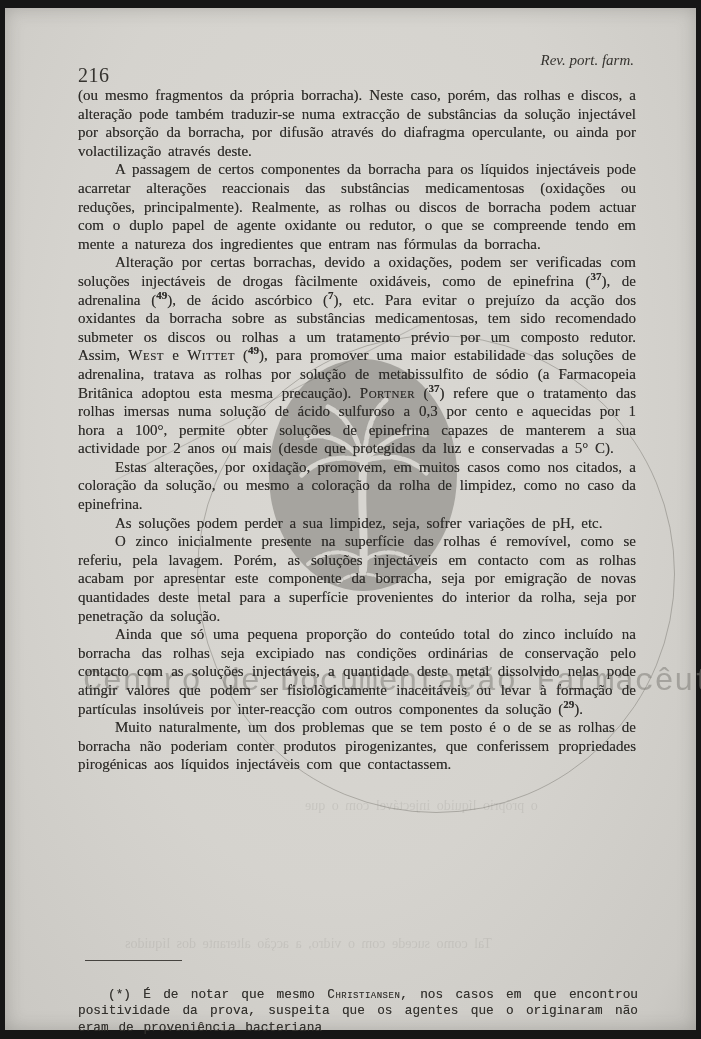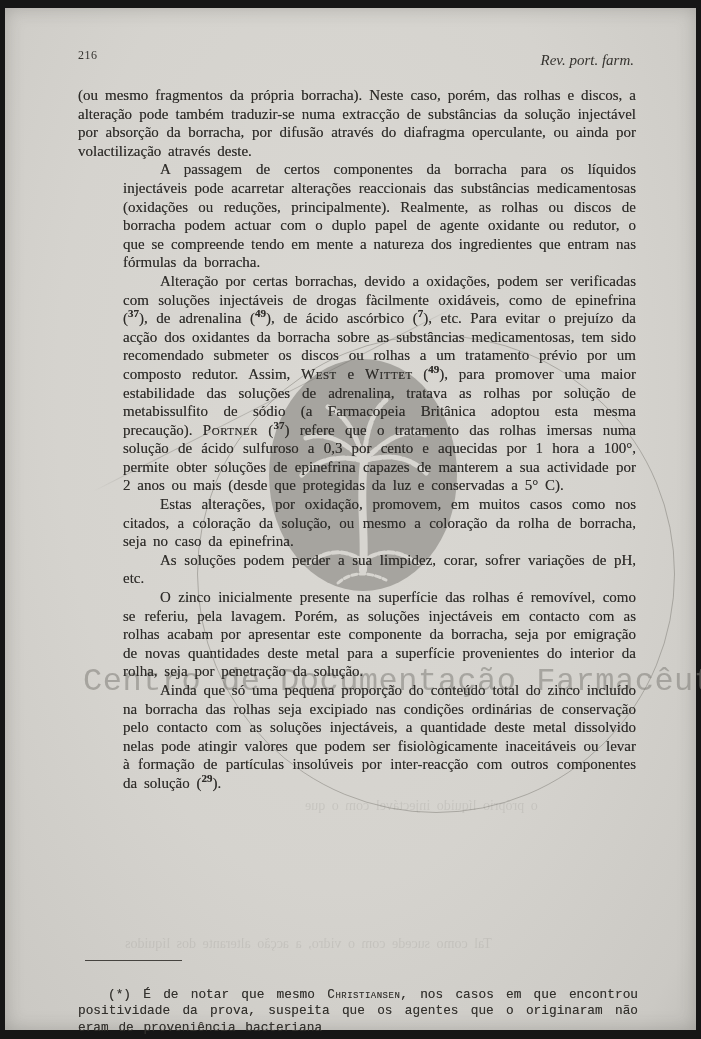--- a/index.html
+++ b/index.html
@@ -8,35 +8,35 @@
     background:#161616;
     font-family:"Liberation Serif","DejaVu Serif",serif;
   }
   .page{
     position:absolute;left:5px;top:8px;width:691px;height:1022px;
     background:radial-gradient(ellipse at 48% 38%, #dad8d3 0%, #d5d3ce 55%, #cbc9c4 92%, #c2c0bb 100%);
     box-shadow:inset 0 0 18px rgba(60,58,54,0.25);
   }
   
   .hdr-num{
-    position:absolute;left:73px;top:40px;font-size:12px;color:#35332f;
+    position:absolute;left:73px;top:56px;font-size:20px;color:#35332f;
     letter-spacing:0.5px;
   }
   .hdr-journal{
     position:absolute;right:62px;top:44px;font-size:15px;font-style:italic;color:#35332f;
   }
   
   .text-col{
     position:absolute;left:73px;top:78px;width:558px;z-index:2;
     font-size:15px;line-height:18.6px;color:#2e2c29;
     text-align:justify;word-spacing:3px;
     text-shadow:0 0 0.5px rgba(46,44,41,0.55);
   }
   .text-col p{margin:0;}
-  .text-col p.ind{text-indent:37px;margin-left:45px;}
+  .text-col p.ind{text-indent:37px;}
   sup{font-size:11px;line-height:0;vertical-align:super;letter-spacing:0;font-weight:bold;}
   .sc{font-variant:small-caps;letter-spacing:0.5px;}
   
   .foot-rule{
     position:absolute;left:80px;top:952px;width:97px;height:1px;
     background:#45433f;z-index:2;
   }
   .footnote{
     position:absolute;left:73px;top:966px;width:560px;z-index:2;
     font-size:12.8px;line-height:16.5px;color:#34322e;
@@ -100,23 +100,24 @@
     <div class="ghost ghost1">Tal como sucede com o vidro, a acção alterante dos líquidos</div>
     <div class="ghost ghost2">o próprio líquido injectável com o que</div>
 
     <div class="hdr-num">216</div>
     <div class="hdr-journal">Rev. port. farm.</div>
 
     <div class="text-col">
         <p class="">(ou mesmo fragmentos da própria borracha). Neste caso, porém, das rolhas e discos, a alteração pode também traduzir-se numa extracção de substâncias da solução injectável por absorção da borracha, por difusão através do diafragma operculante, ou ainda por volactilização através deste.</p>
         <p class="ind">A passagem de certos componentes da borracha para os líquidos injectáveis pode acarretar alterações reaccionais das substâncias medicamentosas (oxidações ou reduções, principalmente). Realmente, as rolhas ou discos de borracha podem actuar com o duplo papel de agente oxidante ou redutor, o que se compreende tendo em mente a natureza dos ingredientes que entram nas fórmulas da borracha.</p>
         <p class="ind">Alteração por certas borrachas, devido a oxidações, podem ser verificadas com soluções injectáveis de drogas fàcilmente oxidáveis, como de epinefrina (<sup>37</sup>), de adrenalina (<sup>49</sup>), de ácido ascórbico (<sup>7</sup>), etc. Para evitar o prejuízo da acção dos oxidantes da borracha sobre as substâncias medicamentosas, tem sido recomendado submeter os discos ou rolhas a um tratamento prévio por um composto redutor. Assim, <span class="sc">West</span> e <span class="sc">Wittet</span> (<sup>49</sup>), para promover uma maior estabilidade das soluções de adrenalina, tratava as rolhas por solução de metabissulfito de sódio (a Farmacopeia Britânica adoptou esta mesma precaução). <span class="sc">Portner</span> (<sup>37</sup>) refere que o tratamento das rolhas imersas numa solução de ácido sulfuroso a 0,3 por cento e aquecidas por 1 hora a 100°, permite obter soluções de epinefrina capazes de manterem a sua actividade por 2 anos ou mais (desde que protegidas da luz e conservadas a 5° C).</p>
-        <p class="ind">Estas alterações, por oxidação, promovem, em muitos casos como nos citados, a coloração da solução, ou mesmo a coloração da rolha de borracha, seja no caso da epinefrina.</p>
-        <p class="ind">As soluções podem perder a sua limpidez, corar, sofrer variações de pH, etc.</p>
+        <p class="ind">Estas alterações, por oxidação, promovem, em muitos casos como nos citados, a coloração da solução, ou mesmo a coloração da rolha de limpidez, como no caso da epinefrina.</p>
+        <p class="ind">As soluções podem perder a sua limpidez, seja, sofrer variações de pH, etc.</p>
         <p class="ind">O zinco inicialmente presente na superfície das rolhas é removível, como se referiu, pela lavagem. Porém, as soluções injectáveis em contacto com as rolhas acabam por apresentar este componente da borracha, seja por emigração de novas quantidades deste metal para a superfície provenientes do interior da rolha, seja por penetração da solução.</p>
         <p class="ind">Ainda que só uma pequena proporção do conteúdo total do zinco incluído na borracha das rolhas seja excipiado nas condições ordinárias de conservação pelo contacto com as soluções injectáveis, a quantidade deste metal dissolvido nelas pode atingir valores que podem ser fisiològicamente inaceitáveis ou levar à formação de partículas insolúveis por inter-reacção com outros componentes da solução (<sup>29</sup>).</p>
+        <p class="ind">Muito naturalmente, um dos problemas que se tem posto é o de se as rolhas de borracha não poderiam conter produtos pirogenizantes, que conferissem propriedades pirogénicas aos líquidos injectáveis com que contactassem.</p>
       </div>
 
     <div class="foot-rule"></div>
     <p class="footnote">(*) É de notar que mesmo <span class="sc">Christiansen</span>, nos casos em que encontrou positividade da prova, suspeita que os agentes que o originaram não eram de proveniência bacteriana</p>
 
   </div>
 </div>
 
 </body></html>

